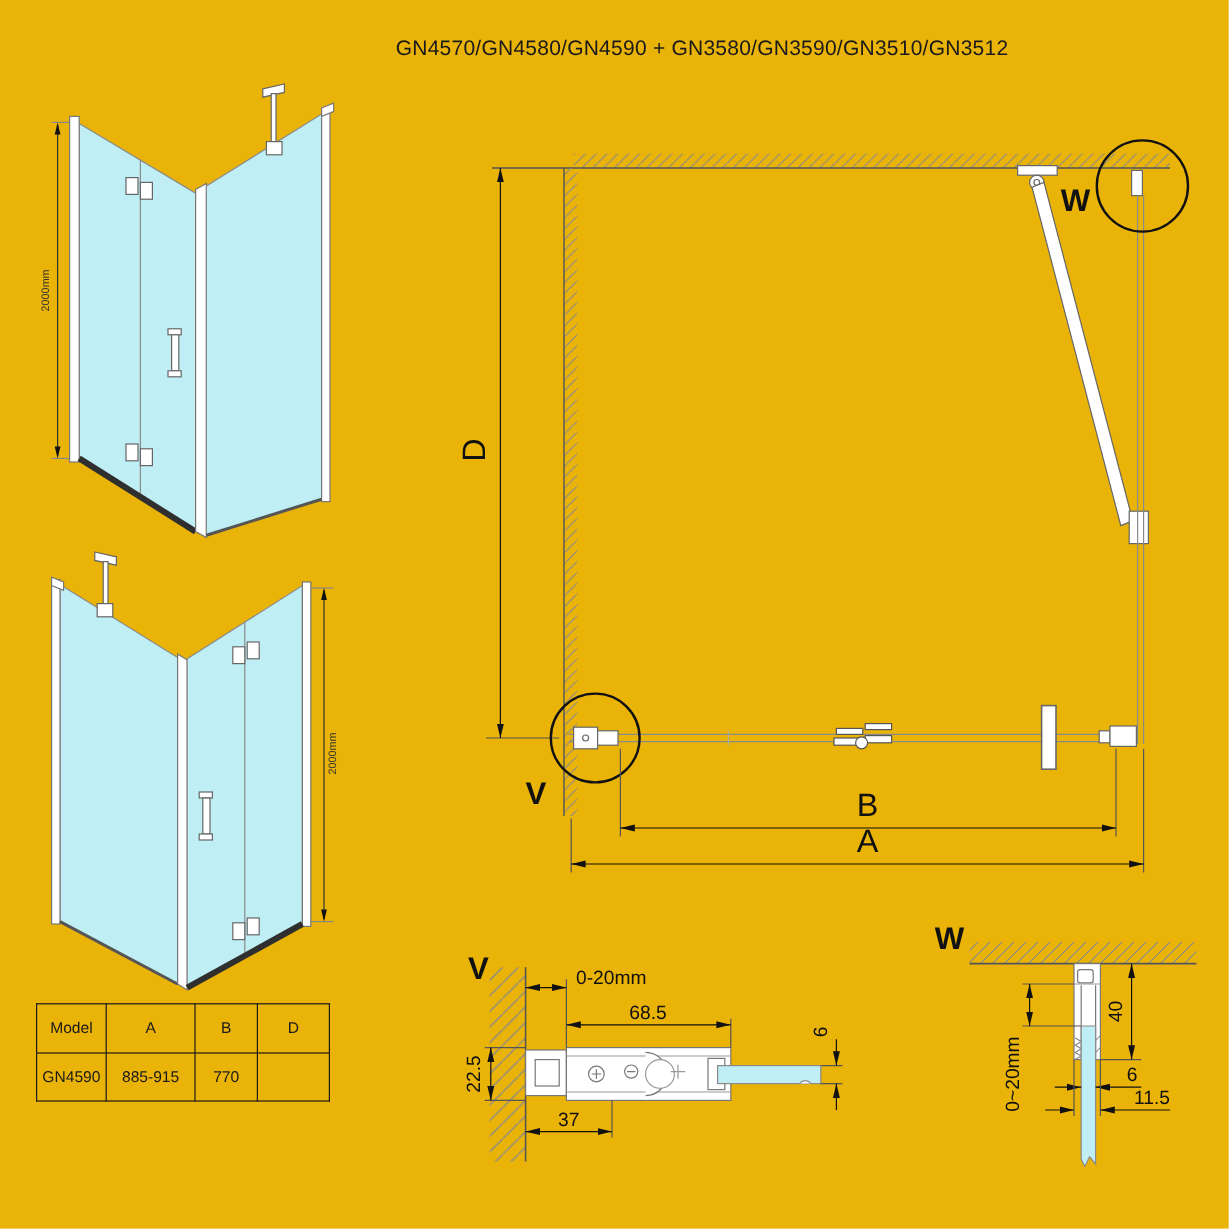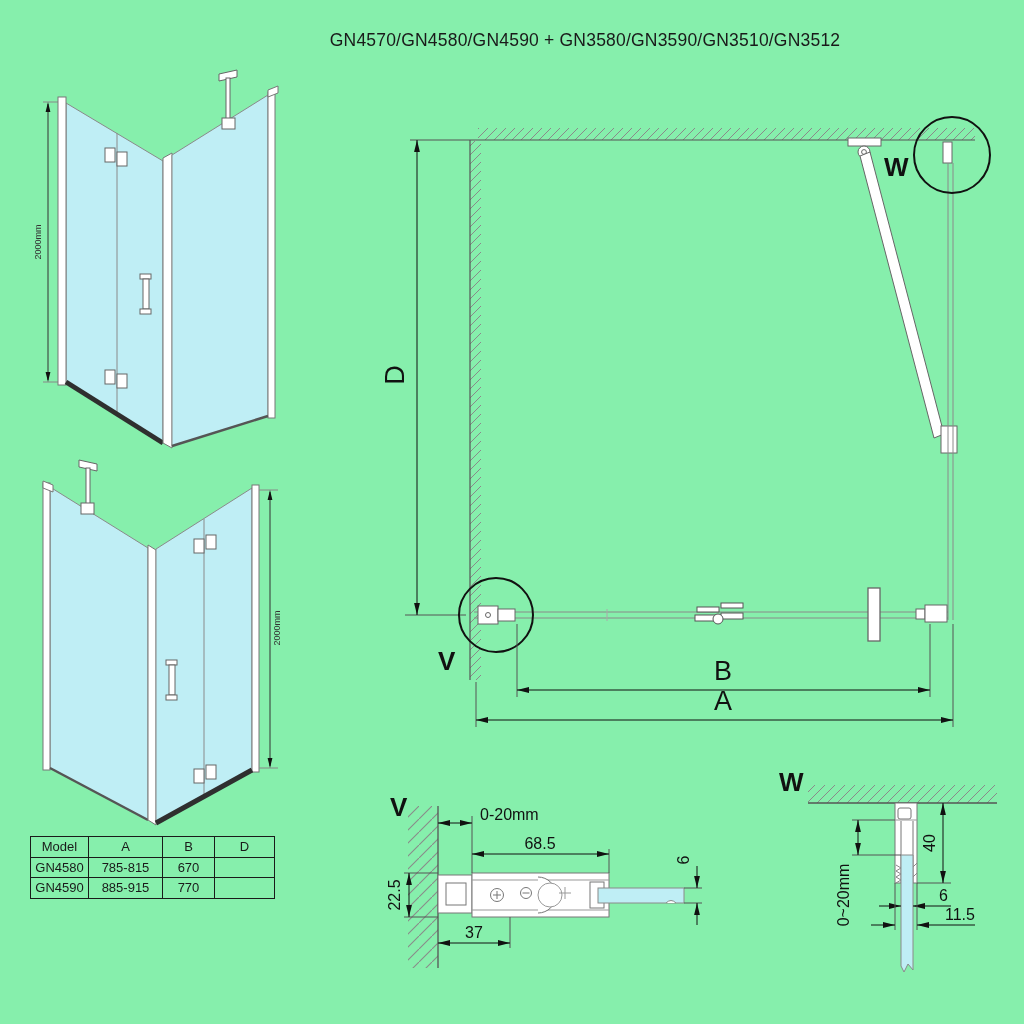--- a/index.html
+++ b/index.html
@@ -1,30 +1,30 @@
 <!DOCTYPE html>
 <html><head>
 <meta charset="utf-8">
 <style>
   html,body{margin:0;padding:0;background:#ffffff;}
-  #screen{position:relative;width:1024px;height:1024px;background:#86efac;overflow:hidden;
+  #screen{position:relative;width:1024px;height:1024px;background:#eab308;overflow:hidden;
           font-family:"Liberation Sans", sans-serif;color:#111;}
   .abs{position:absolute;}
   #title{top:30px;left:146px;width:878px;text-align:center;font-size:17.5px;color:#1a1a1a;letter-spacing:0.2px;}
   svg{overflow:visible;}
   svg text{font-family:"Liberation Sans", sans-serif;fill:#111;}
   .dimtxt{font-size:16px;}
   .bigdim{font-size:27px;}
   .callout{font-size:26px;font-weight:bold;}
   .smdim{font-size:9px;fill:#333;}
   
   #spec-table{top:836px;left:30px;}
   table{border-collapse:collapse;}
   td,th{border:1.6px solid #1a1a1a;height:19.5px;font-size:13px;font-weight:normal;
-        text-align:center;padding:0 4px;color:#1a1a1a;white-space:nowrap;}
+        text-align:center;padding:10px 4px;color:#1a1a1a;white-space:nowrap;}
   th{font-size:13px;}
   col.c-model{width:58px;} col.c-a{width:74px;} col.c-b{width:52px;} col.c-d{width:60px;}
 </style>
 </head>
 <body>
 <div id="screen">
 
 <div id="title" class="abs">GN4570/GN4580/GN4590 + GN3580/GN3590/GN3510/GN3512</div>
 
 <svg class="abs" style="left:25px;top:60px;" width="290" height="410" viewBox="0 0 290 410">
@@ -320,26 +320,20 @@
     <thead>
       <tr>
         <th>Model</th>
         <th>A</th>
         <th>B</th>
         <th>D</th>
       </tr>
     </thead>
     <tbody>
       <tr>
-        <td>GN4580</td>
-        <td>785-815</td>
-        <td>670</td>
-        <td></td>
-      </tr>
-      <tr>
         <td>GN4590</td>
         <td>885-915</td>
         <td>770</td>
         <td></td>
       </tr>
     </tbody>
   </table>
 </div>
 
 </div>

